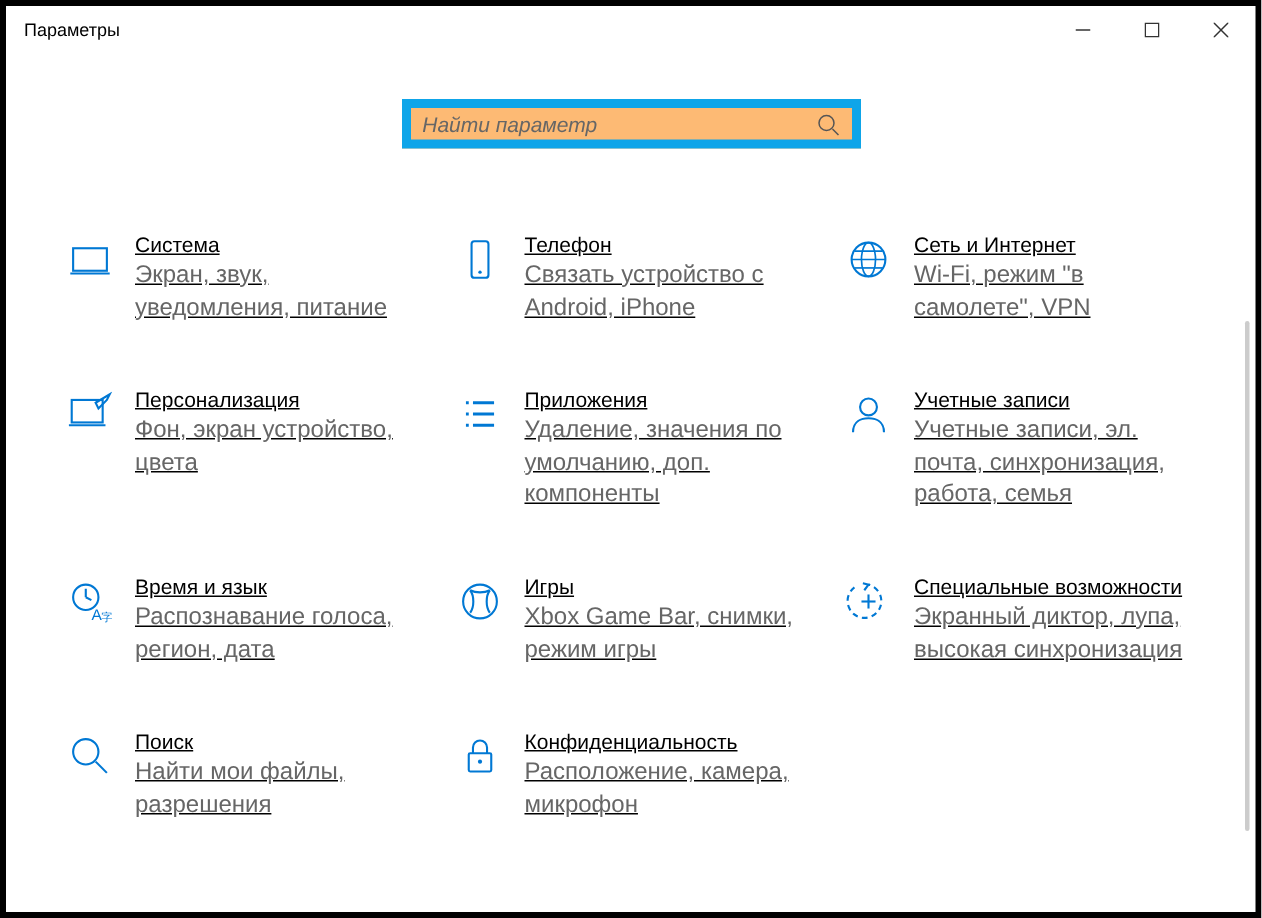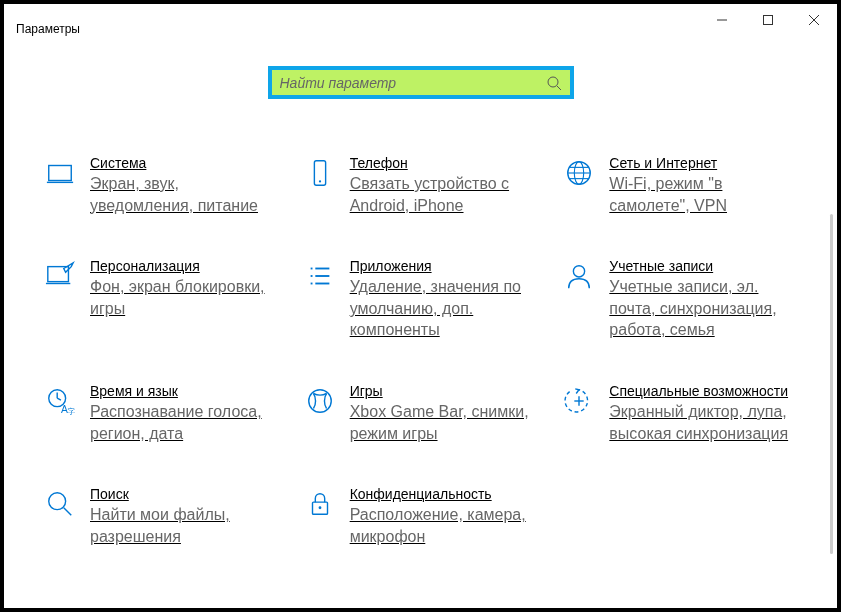--- a/index.html
+++ b/index.html
@@ -1,25 +1,25 @@
 <!DOCTYPE html>
 <html><head>
 <meta charset="utf-8">
 <style>
 * { box-sizing: border-box; margin: 0; padding: 0; }
 body { font-family: "Segoe UI", Tahoma, sans-serif; background: #fff; }
 .outer { width: 841px; height: 612px; border: 4px solid #000; position: relative; background: #fff; overflow: hidden; }
-.titlebar { height: 32px; display: flex; align-items: flex-end; padding-left: 12px; }
+.titlebar { height: 32px; display: flex; align-items: center; padding-left: 12px; }
 .titlebar-title { font-size: 12px; color: #000; }
 .window-controls { position: absolute; top: 0; right: 0; display: flex; }
 .win-btn { width: 46px; height: 32px; display: flex; align-items: center; justify-content: center; color: #333; }
 .win-btn svg { width: 10px; height: 10px; }
 .content { padding: 30px 10px 0 10px; }
 .search-row { display: flex; justify-content: center; margin-bottom: 50px; }
-.search-box { width: 306px; height: 33px; border: 4px solid #0ea5e9; display: flex; align-items: center; padding: 0 8px; background: #bef264; }
+.search-box { width: 306px; height: 33px; border: 6px solid #0ea5e9; display: flex; align-items: center; padding: 0 8px; background: #fdba74; }
 .search-input { flex: 1; border: none; outline: none; font-size: 14px; color: #666; background: transparent; }
 .search-input::placeholder { color: #666; font-style: italic; }
 .search-icon { width: 16px; height: 16px; color: #555; }
 .grid { display: grid; grid-template-columns: repeat(3, 1fr); gap: 30px 10px; padding: 0 22px; }
 .card { display: flex; align-items: flex-start; gap: 14px; padding: 6px 8px; cursor: pointer; border-radius: 4px; min-height: 68px; }
 .card.highlight { border: 4px solid #d40000; border-radius: 12px; padding: 10px 14px 10px 10px; margin: -8px -10px -8px -6px; }
 .card-icon { width: 32px; height: 32px; flex-shrink: 0; color: #0078d4; display: flex; align-items: center; justify-content: center; margin-top: 2px; }
 .card-icon svg { width: 30px; height: 30px; }
 .card-text { display: flex; flex-direction: column; gap: 2px; text-decoration: underline; }
 .card-title { font-size: 14px; color: #000; }
@@ -114,21 +114,21 @@
       <div class="card">
         <div class="card-icon">
           <svg viewBox="0 0 32 32">
               <rect x="3" y="6" width="22" height="16" fill="none" stroke="currentColor" stroke-width="1.5"></rect>
               <line x1="1" y1="24" x2="27" y2="24" stroke="currentColor" stroke-width="1.5"></line>
               <path d="M20 8 L30 2 L28 6 L22 12 Z" fill="none" stroke="currentColor" stroke-width="1.5"></path>
             </svg>
         </div>
         <div class="card-text">
           <span class="card-title">Персонализация</span>
-          <span class="card-desc">Фон, экран блокировки, игры</span>
+          <span class="card-desc">Фон, экран устройство, цвета</span>
         </div>
       </div>
 
       <div class="card">
         <div class="card-icon">
           <svg viewBox="0 0 32 32">
               <line x1="6" y1="8" x2="8" y2="8" stroke="currentColor" stroke-width="2"></line>
               <line x1="11" y1="8" x2="26" y2="8" stroke="currentColor" stroke-width="2"></line>
               <line x1="6" y1="16" x2="8" y2="16" stroke="currentColor" stroke-width="2"></line>
               <line x1="11" y1="16" x2="26" y2="16" stroke="currentColor" stroke-width="2"></line>

